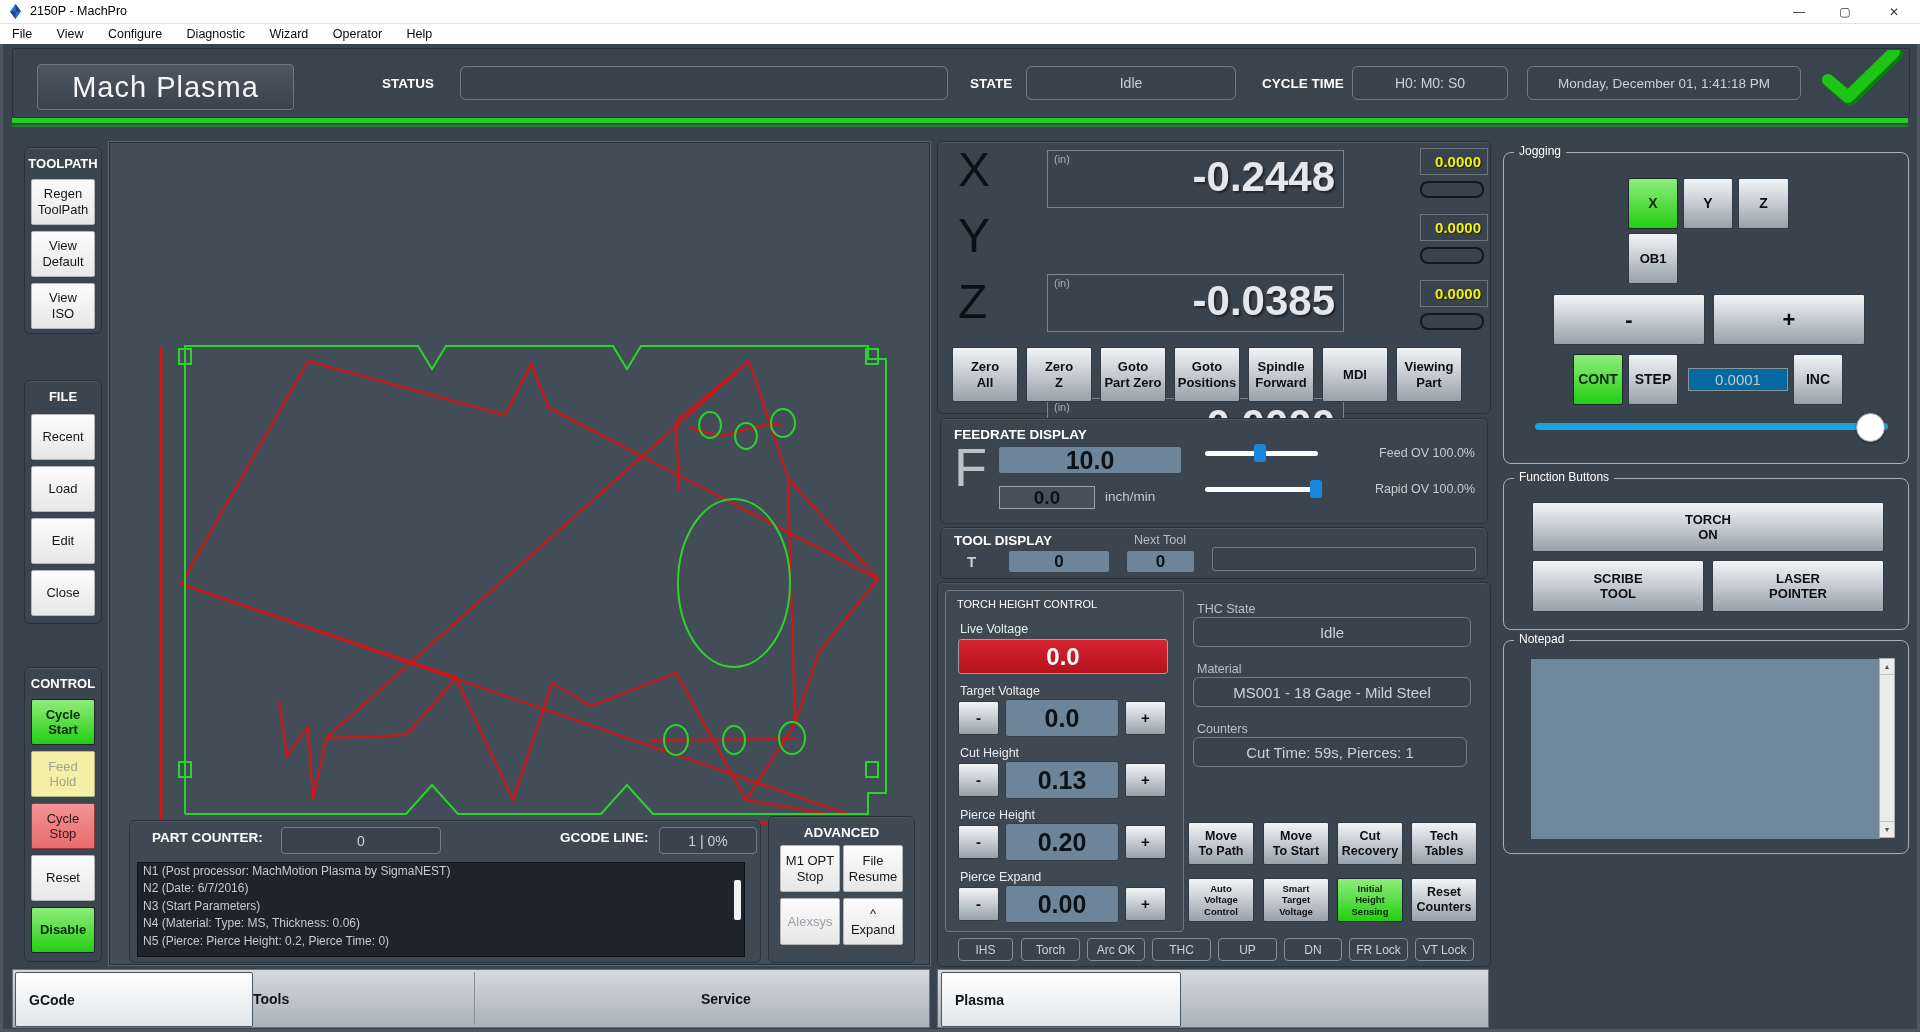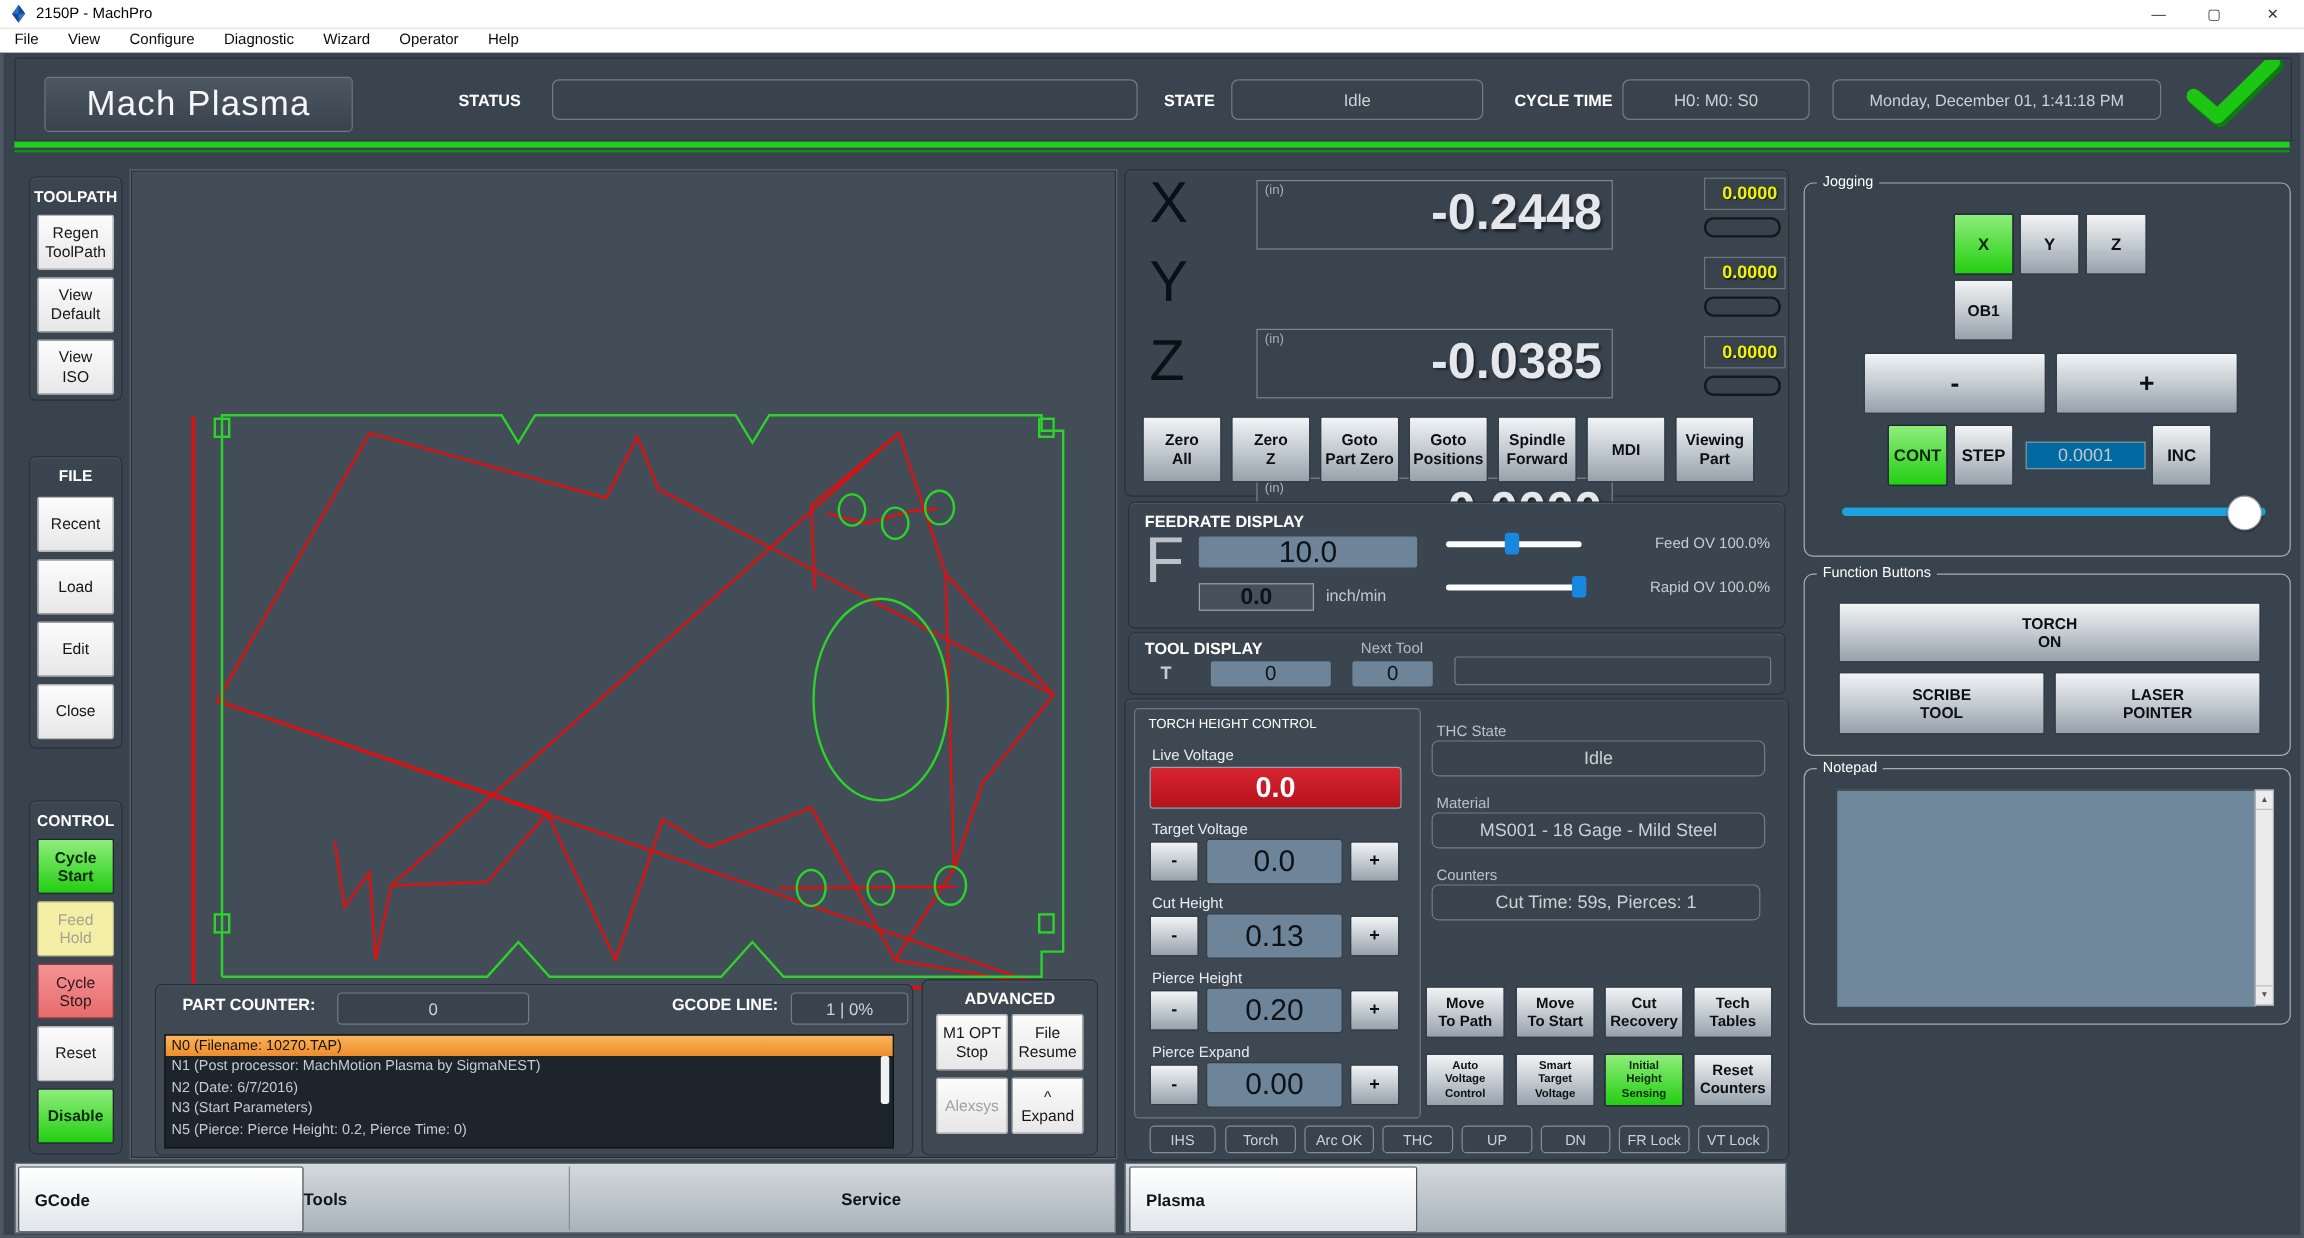--- a/index.html
+++ b/index.html
@@ -11,21 +11,21 @@
   .menubar{left:0;top:24px;width:1920px;height:20px;background:#ffffff}
   .menu-item{display:inline-block;padding:2px 10px;font-size:12.5px;color:#0a0a0a;cursor:default}
   .capbtn{width:46px;height:23px;display:flex;align-items:center;justify-content:center;font-size:12px;color:#333}
   
   .p{background:#3b454f;border:1px solid #29313b;border-radius:6px;box-shadow:inset 0 1px 0 #4d5761}
   .ptitle{color:#fff;font-weight:bold;font-size:13px;text-align:center}
   .lbl{color:#e8ecef;font-size:12.5px}
   .lblb{color:#fff;font-weight:bold;font-size:13.5px}
   .sub{color:#b9c1c9;font-size:12.5px}
   .fieldd{background:#39434d;border:1px solid #727c86;border-radius:6px;color:#ccd1d7;display:flex;align-items:center;justify-content:center}
-  .fieldb{background:#6e8599;border:1px solid #343e48;border-radius:3px;color:#0c1218;font-weight:normal;display:flex;align-items:center;justify-content:center}
+  .fieldb{background:#6e8599;border:1px solid #343e48;border-radius:3px;color:#0c1218;font-weight:bold;display:flex;align-items:center;justify-content:center}
   
   .bm{background:linear-gradient(180deg,#f2f4f5 0%,#c3cad0 52%,#96a1ab 100%);border:1px solid #313b45;border-radius:2px;
       color:#0c1014;font-weight:bold;display:flex;align-items:center;justify-content:center;text-align:center;white-space:pre-line;line-height:1.18;font-size:13px}
   .bw{background:linear-gradient(180deg,#fcfcfc,#e7e7e7);border:1px solid #b5b5b5;border-radius:2px;color:#161616;
       display:flex;align-items:center;justify-content:center;text-align:center;white-space:pre-line;line-height:1.2;font-size:13px}
   .bgrn{background:linear-gradient(180deg,#8fed7c 0%,#23ce12 100%);border:1px solid #1d2730;border-radius:2px;color:#072907;
       font-weight:bold;display:flex;align-items:center;justify-content:center;text-align:center;white-space:pre-line;line-height:1.18;font-size:13px}
   .byel{background:#f4efa4;border:1px solid #b8b48a;border-radius:2px;color:#a3a394;display:flex;align-items:center;justify-content:center;text-align:center;white-space:pre-line;line-height:1.18;font-size:13px}
   .bred{background:linear-gradient(180deg,#f59394,#e86b6d);border:1px solid #8f3a3c;border-radius:2px;color:#2b1718;display:flex;align-items:center;justify-content:center;text-align:center;white-space:pre-line;line-height:1.18;font-size:13px}
   .led{background:#39434d;border:1px solid #838d96;border-radius:4px;color:#ccd1d7;font-size:12px;display:flex;align-items:center;justify-content:center}
@@ -161,24 +161,24 @@
       <ellipse cx="683" cy="596" rx="13" ry="16" fill="none" stroke="#2bd32b" stroke-width="2"></ellipse>
     </svg>
 </div>
 
 <div class="abs p" style="left:129px;top:820px;width:630px;height:141px;background:#3f4953"></div>
 <span class="abs lblb" style="left:152px;top:830px">PART COUNTER:</span>
 <div class="abs fieldd" style="left:281px;top:827px;width:158px;height:25px;border-radius:4px;font-size:14px">0</div>
 <span class="abs lblb" style="left:560px;top:830px">GCODE LINE:</span>
 <div class="abs fieldd" style="left:659px;top:827px;width:96px;height:25px;border-radius:4px;font-size:14px">1 | 0%</div>
 <div class="abs glist" style="left:137px;top:862px;width:606px;height:93px">
-  <div class="grow hl">N0 (Filename: 10270.TAP)</div>
   <div class="grow">N1 (Post processor: MachMotion Plasma by SigmaNEST)</div>
   <div class="grow">N2 (Date: 6/7/2016)</div>
   <div class="grow">N3 (Start Parameters)</div>
+  <div class="grow">N4 (Material: Type: MS, Thickness: 0.06)</div>
   <div class="grow">N5 (Pierce: Pierce Height: 0.2, Pierce Time: 0)</div>
 </div>
 <div class="abs" style="left:734px;top:880px;width:7px;height:40px;background:#f2f2f2;border-radius:2px"></div>
 
 <div class="abs p" style="left:768px;top:816px;width:145px;height:145px;background:#3f4953">
   <div class="ptitle" style="margin-top:8px;font-size:13.5px">ADVANCED</div>
 </div>
 <div class="abs bw" style="left:780px;top:845px;width:58px;height:45px">M1 OPT
 Stop</div>
 <div class="abs bw" style="left:843px;top:845px;width:58px;height:45px">File

